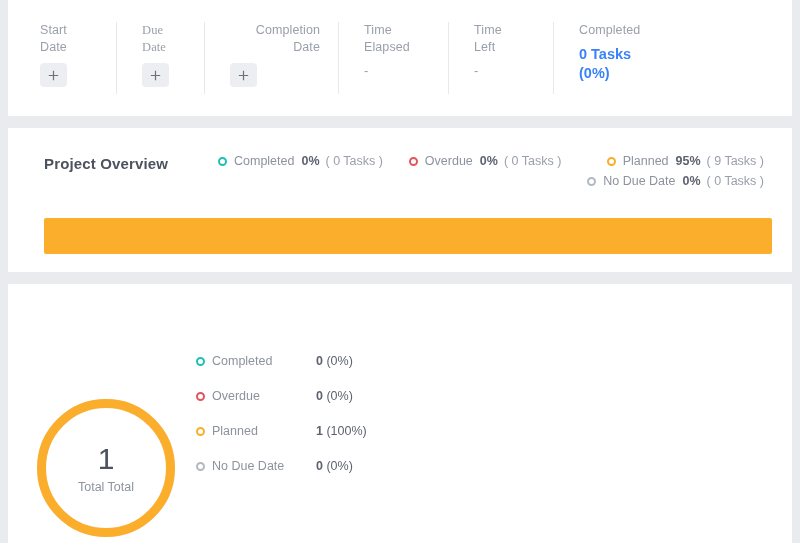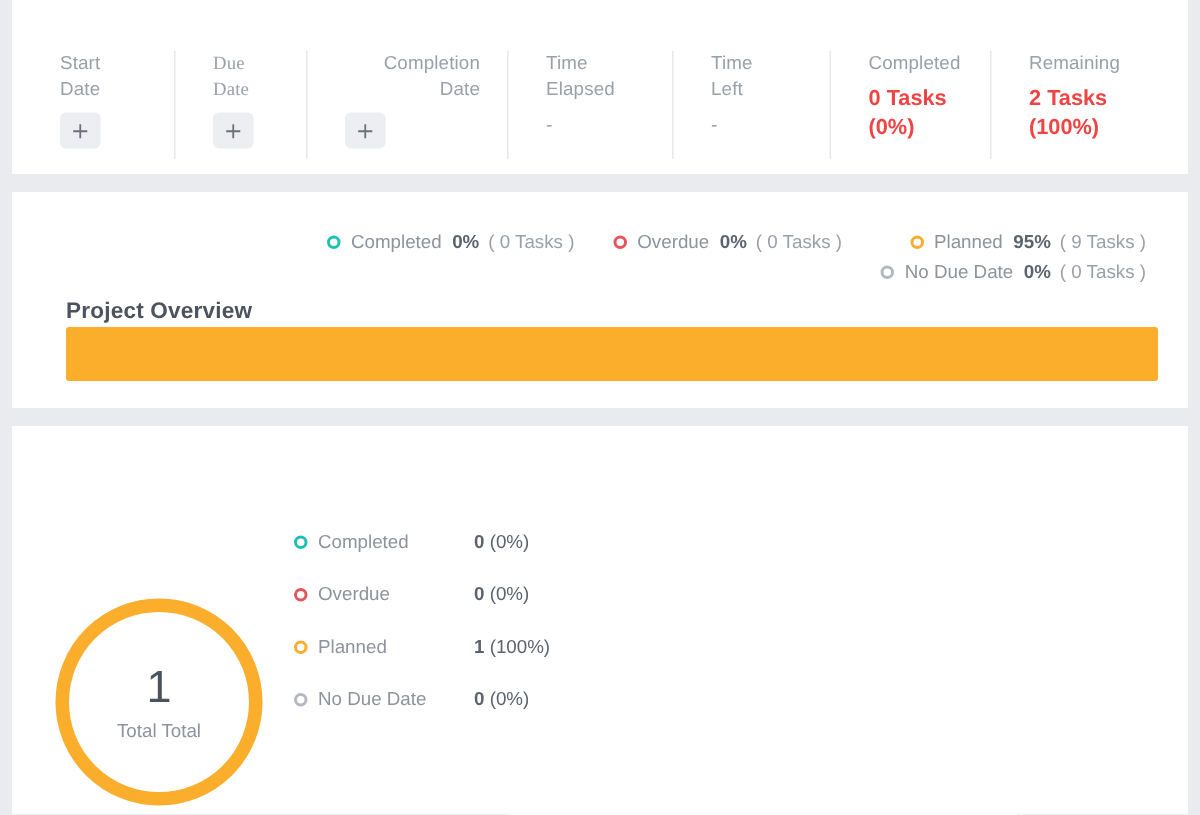--- a/index.html
+++ b/index.html
@@ -31,21 +31,21 @@
 
   
   #card-meta {
     top: 0px;
     height: 116px;
   }
   .meta-row {
     display: flex;
     align-items: flex-start;
     height: 100%;
-    padding-top: 34px;
+    padding-top: 22px;
     box-sizing: border-box;
   }
   .meta-col {
     position: relative;
     box-sizing: border-box;
     padding-left: 26px;
     padding-right: 10px;
     height: 72px;
   }
   .meta-col + .meta-col::before {
@@ -80,21 +80,21 @@
   .meta-dash {
     margin-top: 9px;
     font-size: 13px;
     color: #9aa0aa;
     line-height: 14px;
   }
   .meta-strong {
     margin-top: 6px;
     font-size: 14.5px;
     font-weight: bold;
-    color: #ef4444;
+    color: #3b82f6;
     line-height: 19px;
   }
   .w-start   { width: 108px; padding-left: 32px; }
   .w-due     { width: 88px; font-family: Liberation Serif, serif; }
   .w-compl   { width: 134px; text-align: right; }
   .w-elapsed { width: 110px; }
   .w-left    { width: 105px; }
   .w-done    { width: 107px; }
   .w-remain  { width: 120px; }
 
@@ -108,21 +108,20 @@
     height: 58px;
   }
   .ov-title {
     position: absolute;
     left: 36px;
     top: 27px;
     font-size: 15px;
     font-weight: bold;
     color: #4c525e;
     letter-spacing: .15px;
-    margin-top: 44px;
   }
   .legend-zone {
     position: absolute;
     left: 210px;
     right: 28px;
     top: 24px;
     display: flex;
     justify-content: space-between;
     align-items: flex-start;
   }
@@ -287,25 +286,20 @@
         <div class="meta-label">Time<br>Left</div>
         <div class="meta-dash">-</div>
       </div>
 
       <div class="meta-col w-done">
         <div class="meta-label">Completed</div>
         <div class="meta-strong">0 Tasks</div>
         <div class="meta-strong" style="margin-top:0">(0%)</div>
       </div>
 
-      <div class="meta-col w-remain">
-        <div class="meta-label">Remaining</div>
-        <div class="meta-strong">2 Tasks</div>
-        <div class="meta-strong" style="margin-top:0">(100%)</div>
-      </div>
 
     </div>
   </div>
 
   <div class="card" id="card-overview">
     <div class="ov-head">
       <div class="ov-title">Project Overview</div>
 
       <div class="legend-zone">
 

